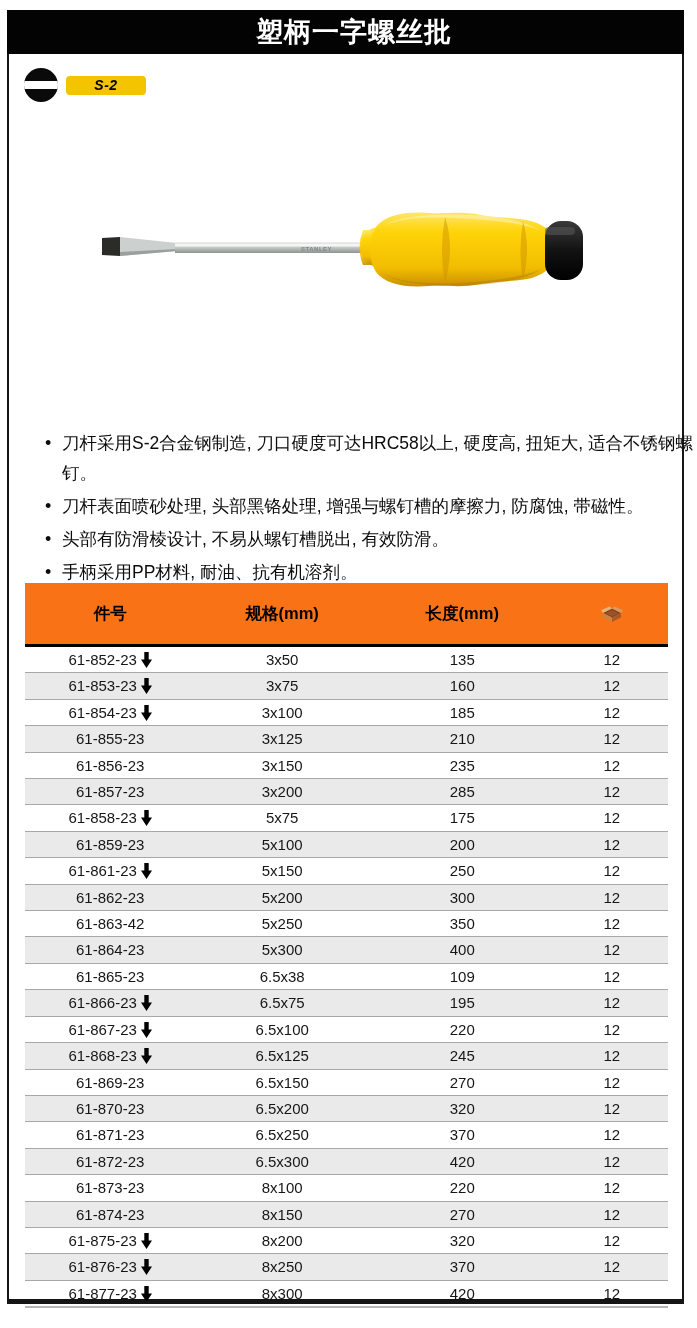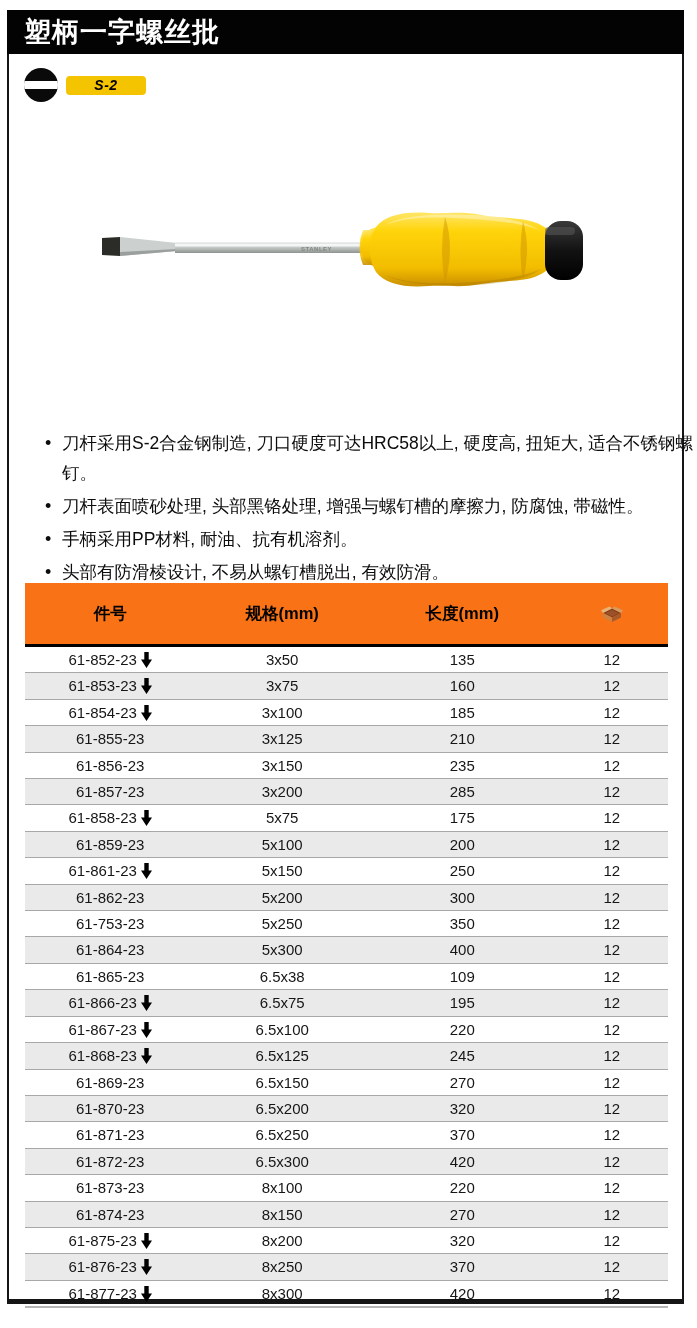--- a/index.html
+++ b/index.html
@@ -5,21 +5,21 @@
   html,body{margin:0;padding:0;background:#fff;}
   .page{position:relative;width:697px;height:1328px;background:#fff;overflow:hidden;
         font-family:"Liberation Sans", sans-serif;color:#111;}
 
   
   .frame{position:absolute;left:7px;top:10px;width:677px;height:1294px;box-sizing:border-box;
          border-left:2px solid #151515;border-right:2px solid #151515;border-bottom:5px solid #151515;}
 
   
   .title-bar{position:absolute;left:7px;top:10px;width:677px;height:44px;background:#030303;
-             box-sizing:border-box;padding-left:17px;display:flex;align-items:center;}
+             box-sizing:border-box;padding-left:17px;display:flex;align-items:center;justify-content:center;}
   .title-bar h1{margin:0;color:#fff;font-size:27px;font-weight:bold;letter-spacing:1px;line-height:1;}
 
   
   .badge-row{position:absolute;left:24px;top:67px;height:36px;display:flex;align-items:center;gap:8px;}
   .slot-icon{position:relative;width:34px;height:34px;background:#0a0a0a;border-radius:50%;overflow:hidden;flex:0 0 auto;}
   .slot-icon::after{content:"";position:absolute;left:-2px;right:-2px;top:13px;height:8px;background:#fff;}
   .s2-badge{width:80px;height:19px;background:#F5C400;border-radius:4px;display:flex;align-items:center;
             justify-content:center;font-size:14px;font-weight:bold;font-style:italic;color:#000;letter-spacing:.5px;}
 
   
@@ -101,22 +101,22 @@
     <path fill="#c98f00" opacity=".45" d="M352,14 q10,30 0,66 q-6,-33 0,-66 z"></path>
     <path fill="#c98f00" opacity=".45" d="M430,18 q8,28 0,60 q-5,-30 0,-60 z"></path>
 
     <rect x="452" y="18" width="38" height="59" rx="16" fill="url(#capG)"></rect>
     <rect x="452" y="24" width="30" height="8" rx="4" fill="#555" opacity=".6"></rect>
   </svg>
 
   <ul class="features">
     <li>刀杆采用S-2合金钢制造, 刀口硬度可达HRC58以上, 硬度高, 扭矩大, 适合不锈钢螺钉。</li>
     <li>刀杆表面喷砂处理, 头部黑铬处理, 增强与螺钉槽的摩擦力, 防腐蚀, 带磁性。</li>
+    <li>头部有防滑棱设计, 不易从螺钉槽脱出, 有效防滑。</li>
     <li>手柄采用PP材料, 耐油、抗有机溶剂。</li>
-    <li>头部有防滑棱设计, 不易从螺钉槽脱出, 有效防滑。</li>
   </ul>
 
   <div class="table-wrap">
     <table>
       <colgroup>
           <col class="c1">
           <col class="c2">
           <col class="c3">
           <col class="c4">
         </colgroup>
@@ -202,21 +202,21 @@
             <td>250</td>
             <td>12</td>
           </tr>
           <tr>
             <td><span>61-862-23</span></td>
             <td>5x200</td>
             <td>300</td>
             <td>12</td>
           </tr>
           <tr>
-            <td><span>61-753-23</span></td>
+            <td><span>61-863-42</span></td>
             <td>5x250</td>
             <td>350</td>
             <td>12</td>
           </tr>
           <tr>
             <td><span>61-864-23</span></td>
             <td>5x300</td>
             <td>400</td>
             <td>12</td>
           </tr>

